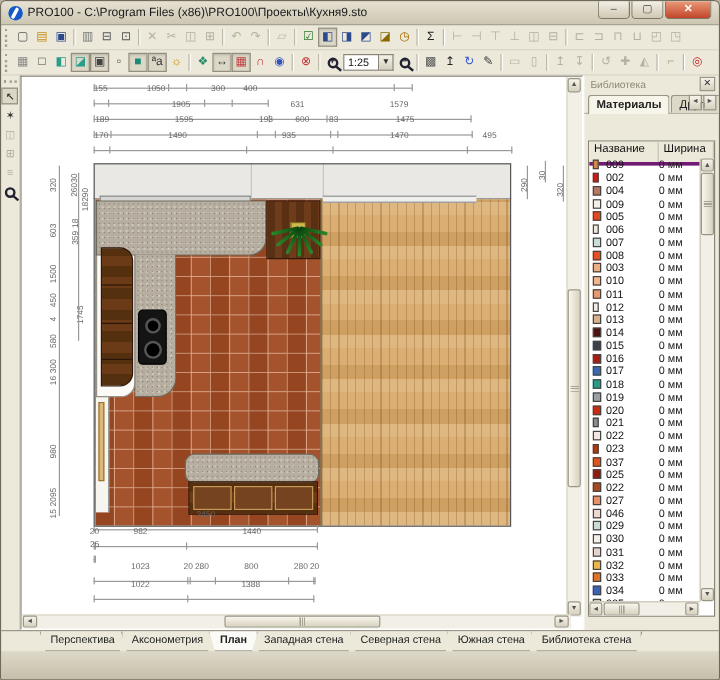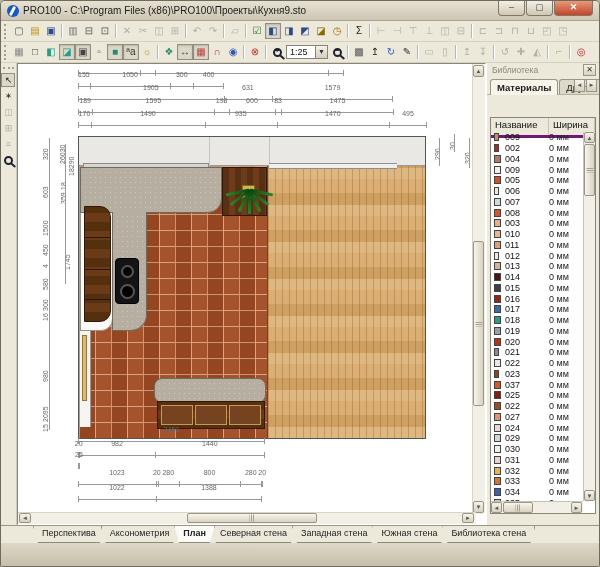--- a/index.html
+++ b/index.html
@@ -748,21 +748,21 @@
               <span class="mname">022</span>
               <span class="mwidth">0 мм</span>
             </div>
             <div class="mrow">
               <span class="swatch" style="background: rgb(230, 145, 106);"></span>
               <span class="mname">027</span>
               <span class="mwidth">0 мм</span>
             </div>
             <div class="mrow">
               <span class="swatch" style="background: rgb(238, 215, 206);"></span>
-              <span class="mname">024</span>
+              <span class="mname">046</span>
               <span class="mwidth">0 мм</span>
             </div>
             <div class="mrow">
               <span class="swatch" style="background: rgb(203, 219, 209);"></span>
               <span class="mname">029</span>
               <span class="mwidth">0 мм</span>
             </div>
             <div class="mrow">
               <span class="swatch" style="background: rgb(243, 239, 229);"></span>
               <span class="mname">030</span>
@@ -809,19 +809,19 @@
           <div class="sb-btn" style="right:1px;top:0;width:11px;height:11px;line-height:10px">►</div>
         </div>
       </div>
     </div>
   </div>
 
   <div class="tabbar" id="tabbar">
       <span class="btab">Перспектива</span>
       <span class="btab">Аксонометрия</span>
       <span class="btab active">План</span>
+      <span class="btab">Западная стена</span>
       <span class="btab">Северная стена</span>
-      <span class="btab">Западная стена</span>
       <span class="btab">Южная стена</span>
       <span class="btab">Библиотека стена</span>
     </div>
   <div class="winbottom"></div>
 </div>
 
 </body></html>

